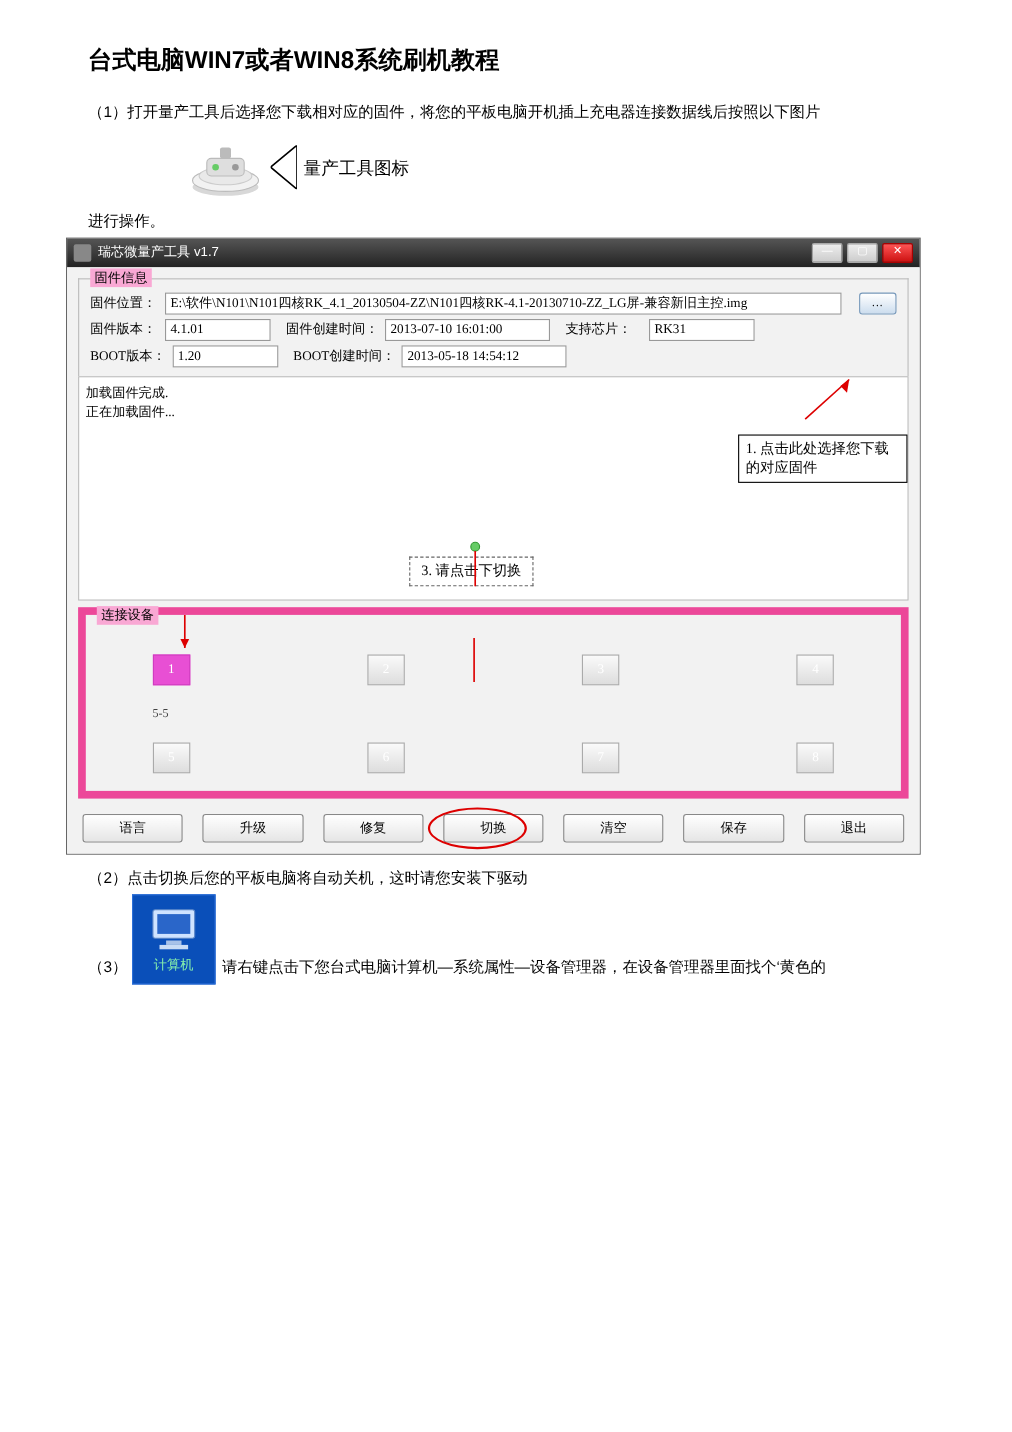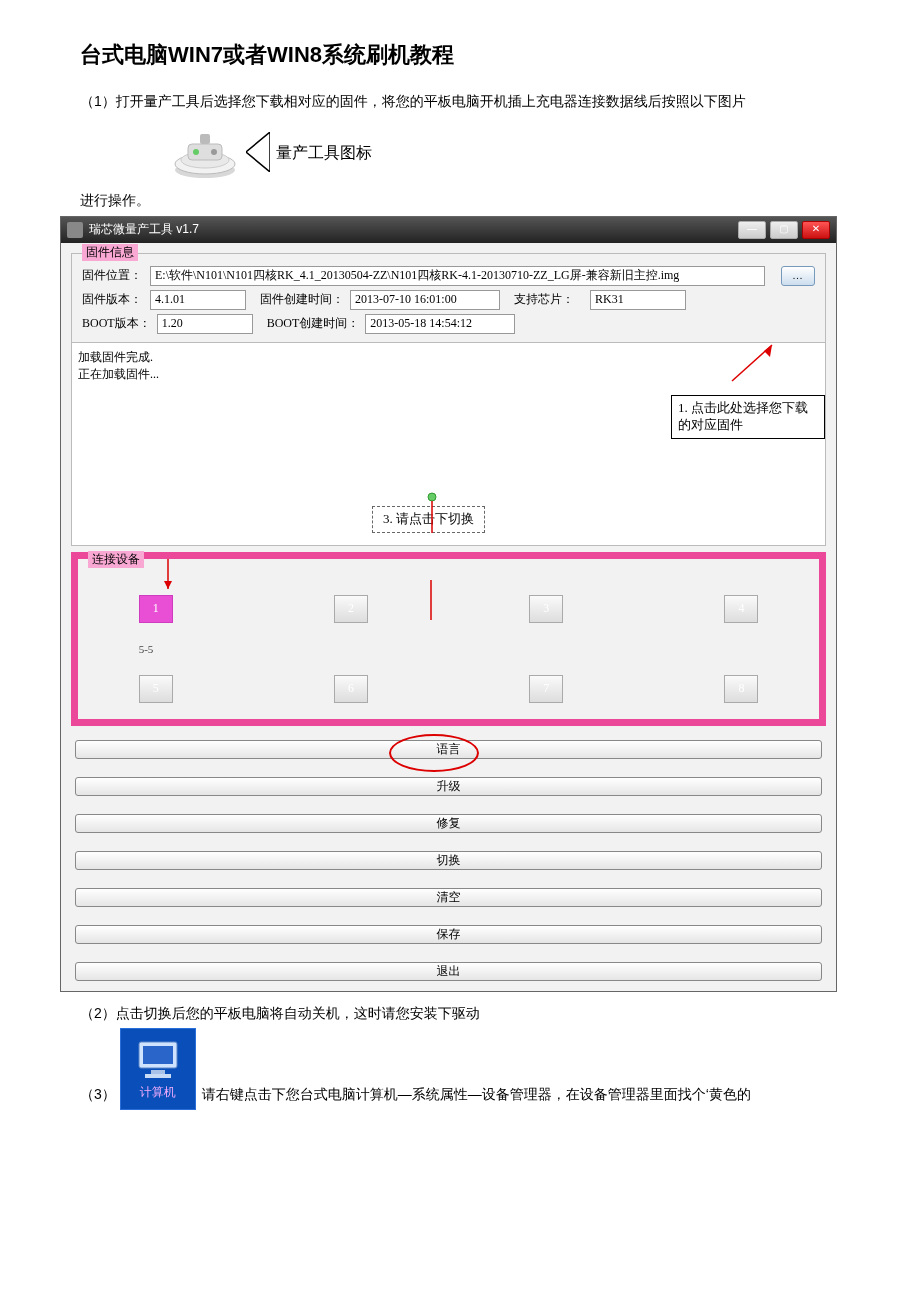--- a/index.html
+++ b/index.html
@@ -37,21 +37,21 @@
   .dev-sub{font-size:11px;color:#444;margin-top:20px;}
   .btn-row{display:flex;gap:18px;margin-top:14px;padding:0 4px;}
   .btn{flex:1;border:1px solid #888;background:linear-gradient(#fff,#e5e5e5);height:24px;border-radius:3px;font-size:12px;display:flex;align-items:center;justify-content:center;}
   .anno{border:1px solid #000;background:#fff;padding:4px 6px;font-size:13px;line-height:1.3;position:absolute;}
   .anno.a1{right:0;top:36px;width:140px;margin-top:16px;}
   .anno.a2{left:6px;bottom:8px;width:250px;}
   .anno.a3{left:300px;bottom:12px;border:1.5px dashed #666;padding:4px 10px;}
   svg.overlay{position:absolute;left:0;top:0;pointer-events:none;}
   .computer-icon-wrap{ text-align:center; background:#0a4fb9;border:1px solid #2a6fd9; width:74px;height:80px;margin:14px 0 0 30px;display:flex;flex-direction:column;align-items:center;justify-content:center;}
   .computer-icon-wrap svg{width:50px;height:44px;}
-  .computer-icon-wrap .cap{color:#f0abfc;font-size:12px;margin-top:2px;}
+  .computer-icon-wrap .cap{color:#86efac;font-size:12px;margin-top:2px;}
   .step3-line{display:flex;align-items:flex-end;}
   .step3-text{margin-left:6px;padding-bottom:6px;}
   .circle-sw{position:absolute;border:2px solid #d00;border-radius:50%;width:86px;height:34px;pointer-events:none;}
 </style>
 </head>
 <body>
 
 <h1>台式电脑WIN7或者WIN8系统刷机教程</h1>
 
 <div class="para">（1）打开量产工具后选择您下载相对应的固件，将您的平板电脑开机插上充电器连接数据线后按照以下图片</div>
@@ -147,21 +147,21 @@
         <div class="dev-box">6</div>
         <div class="dev-box">7</div>
         <div class="dev-box">8</div>
       </div>
       <svg class="overlay" width="753" height="140">
         <line x1="90" y1="0" x2="90" y2="30" stroke="#d00" stroke-width="1.5"></line>
         <polygon points="90,30 86,22 94,22" fill="#d00"></polygon>
       </svg>
     </div>
 
-    <div class="btn-row" style="position:relative;flex-direction:column;">
+    <div class="btn-row" style="position:relative;">
       <div class="btn">语言</div>
       <div class="btn">升级</div>
       <div class="btn">修复</div>
       <div class="btn">切换</div>
       <div class="btn">清空</div>
       <div class="btn">保存</div>
       <div class="btn">退出</div>
       <div class="circle-sw" style="left:318px;top:-6px;"></div>
       <svg class="overlay" width="753" height="40" style="top:-160px;">
         <line x1="360" y1="0" x2="360" y2="154" stroke="#d00" stroke-width="1.5"></line>

